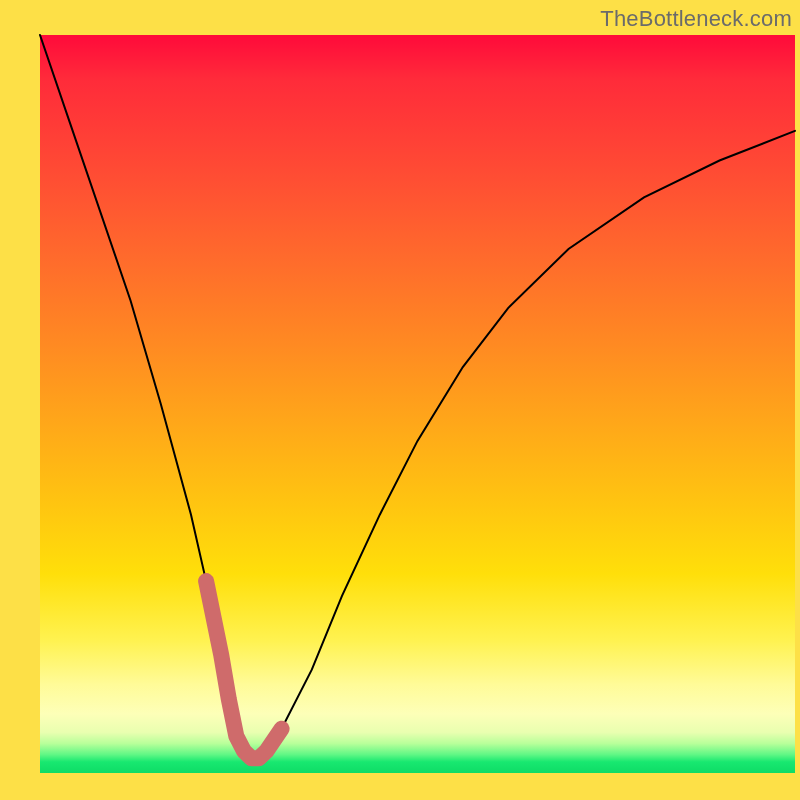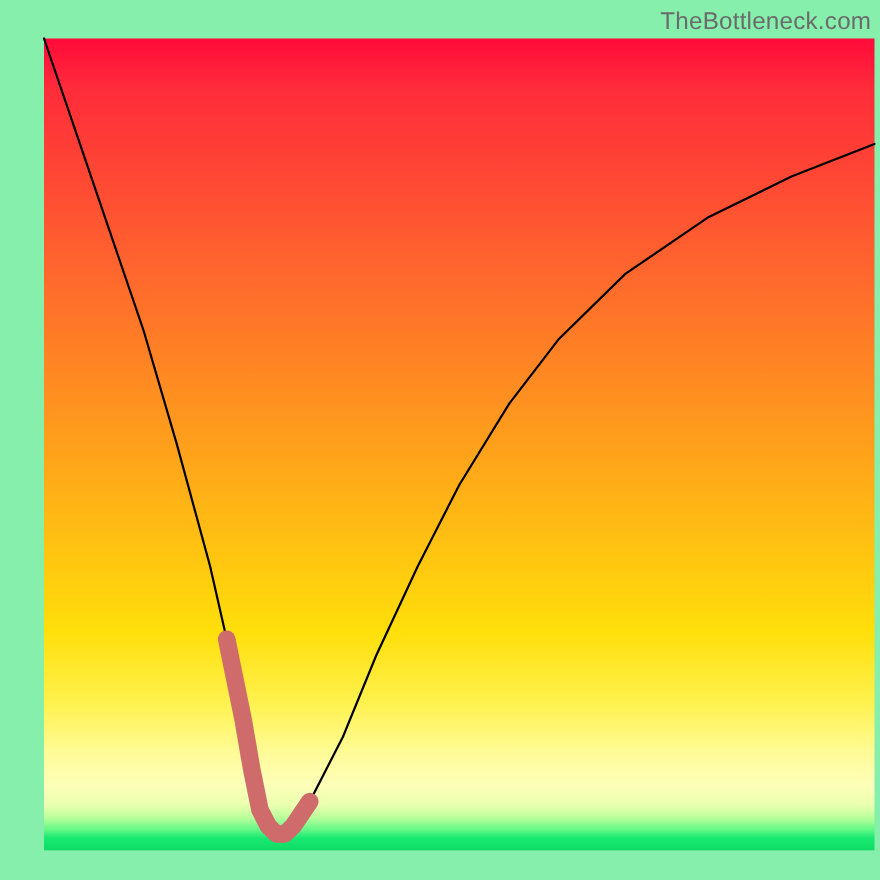--- a/index.html
+++ b/index.html
@@ -10,21 +10,21 @@
     background: #000;
     font-family: Arial, Helvetica, sans-serif;
     overflow: hidden;
   }
   .frame {
     position: absolute;
     left: 0;
     top: 0;
     width: 800px;
     height: 800px;
-    background: #86efac;
+    background: #fde047;
   }
   .plot {
     position: absolute;
     left: 40px;
     top: 35px;
     width: 755px;
     height: 738px;
     
     background: linear-gradient(
       to bottom,

